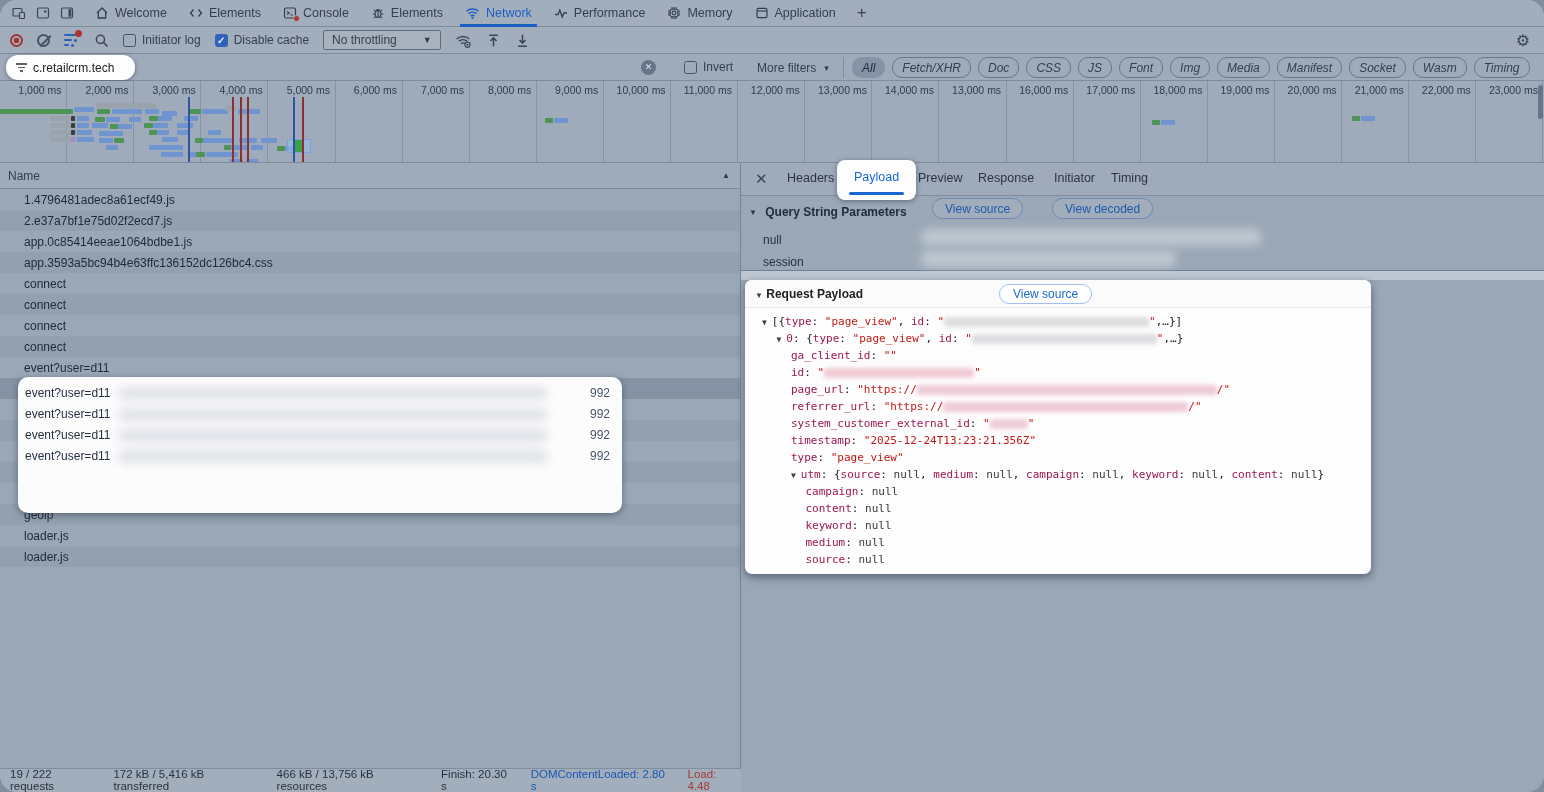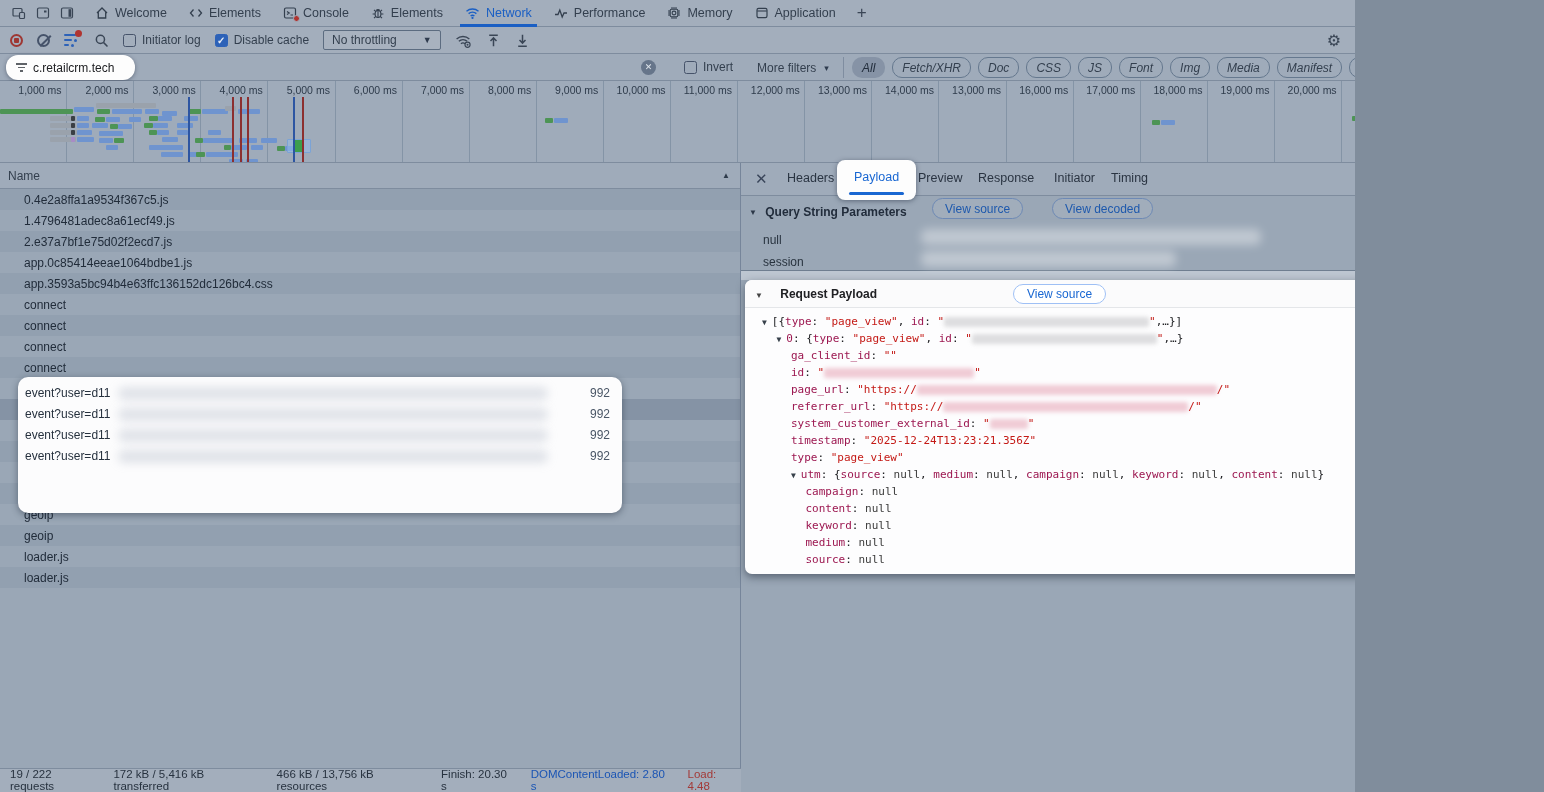--- a/index.html
+++ b/index.html
@@ -5,21 +5,21 @@
   :root{
     --bg:#9aa7b6; --bg-bar:#a3aebc; --bg-bar2:#9fabba;
     --line:#7e8c9e; --line-dark:#6f7e90;
     --txt:#1f2a38; --txt2:#333f4e;
     --blue:#1a5fc4; --blue-bright:#1967d2; --red:#a53a36;
     --row-dark:#92a0b0; --row-sel:#8593a5;
     --bar-g:#4d9455; --bar-b:#6f94cf; --bar-k:#9aa2ac; --bar-d:#3a3f45; --bar-p:#a98bc6;
   }
   *{margin:0;padding:0;box-sizing:border-box;}
   body{font-family:"Liberation Sans",sans-serif;background:#808d9c;overflow:hidden;}
-  #screen{position:relative;width:1355px;height:792px;background:var(--bg);color:var(--txt);font-size:12px;overflow:hidden;}
+  #screen{position:relative;width:1544px;height:792px;background:var(--bg);color:var(--txt);font-size:12px;overflow:hidden;border-radius:17px;}
   .abs{position:absolute;}
   .row-flex{display:flex;align-items:center;font-style:italic;}
   svg{display:block;}
 
   
   #tabbar{left:0;top:0;width:1544px;height:27px;background:var(--bg-bar);border-bottom:1px solid var(--line);display:flex;align-items:center;}
   .devicons{display:flex;align-items:center;gap:10px;padding:0 10px 0 12px;color:#3a4656;}
   .tab{display:flex;align-items:center;gap:6px;height:27px;padding:0 11px;color:var(--txt2);cursor:default;position:relative;}
   .tab .tlabel{font-size:12.5px;}
   .tab.active{color:var(--blue);}
@@ -438,23 +438,20 @@
       </div>
     <span id="ov-thumb"></span>
   </div>
 
   <div id="leftpanel" class="abs">
     <div id="namehdr">
       <span>Name</span>
       <span class="sort">▲</span>
     </div>
     <div id="rows">
-        <div class="req dark">
-          <span>0.4e2a8ffa1a9534f367c5.js</span>
-        </div>
         <div class="req">
           <span>1.4796481adec8a61ecf49.js</span>
         </div>
         <div class="req dark">
           <span>2.e37a7bf1e75d02f2ecd7.js</span>
         </div>
         <div class="req">
           <span>app.0c85414eeae1064bdbe1.js</span>
         </div>
         <div class="req dark">
@@ -530,21 +527,21 @@
     </div>
     <span class="pill abs" style="left:191px;top:35px">View source</span>
     <span class="pill abs" style="left:311px;top:35px">View decoded</span>
 
     <div id="rdivider"></div>
     <div id="rstrip"></div>
 
     <div id="paybox">
       <div id="paybox-hdr">
         <span><span class="tri">▼</span>
-        <span class="t" style="margin-left:14px">Request Payload</span></span>
+        <span class="t" style="margin-left:0">Request Payload</span></span>
         <span class="pill-w" style="margin-left:120px">View source</span>
       </div>
       <div id="tree">
           <div class="tline" style="padding-left: 17px;"><span class="tri">▼</span><span class="p">[{</span><span class="k">type</span><span class="p">: </span><span class="s">"page_view"</span><span class="p">, </span><span class="k">id</span><span class="p">: </span><span class="s">"</span><span class="redact gray" style="width: 205px;"></span><span class="s">"</span><span class="p">,…}]</span></div>
           <div class="tline" style="padding-left: 31.5px;"><span class="tri">▼</span><span class="k">0</span><span class="p">: {</span><span class="k">type</span><span class="p">: </span><span class="s">"page_view"</span><span class="p">, </span><span class="k">id</span><span class="p">: </span><span class="s">"</span><span class="redact gray" style="width: 185px;"></span><span class="s">"</span><span class="p">,…}</span></div>
           <div class="tline" style="padding-left: 46px;"><span class="k">ga_client_id</span><span class="p">: </span><span class="s">""</span></div>
           <div class="tline" style="padding-left: 46px;"><span class="k">id</span><span class="p">: </span><span class="s">"</span><span class="redact pink" style="width: 150px;"></span><span class="s">"</span></div>
           <div class="tline" style="padding-left: 46px;"><span class="k">page_url</span><span class="p">: </span><span class="s">"https://</span><span class="redact pink" style="width: 300px;"></span><span class="s">/"</span></div>
           <div class="tline" style="padding-left: 46px;"><span class="k">referrer_url</span><span class="p">: </span><span class="s">"https://</span><span class="redact pink" style="width: 245px;"></span><span class="s">/"</span></div>
           <div class="tline" style="padding-left: 46px;"><span class="k">system_customer_external_id</span><span class="p">: </span><span class="s">"</span><span class="redact pink" style="width: 38px;"></span><span class="s">"</span></div>

